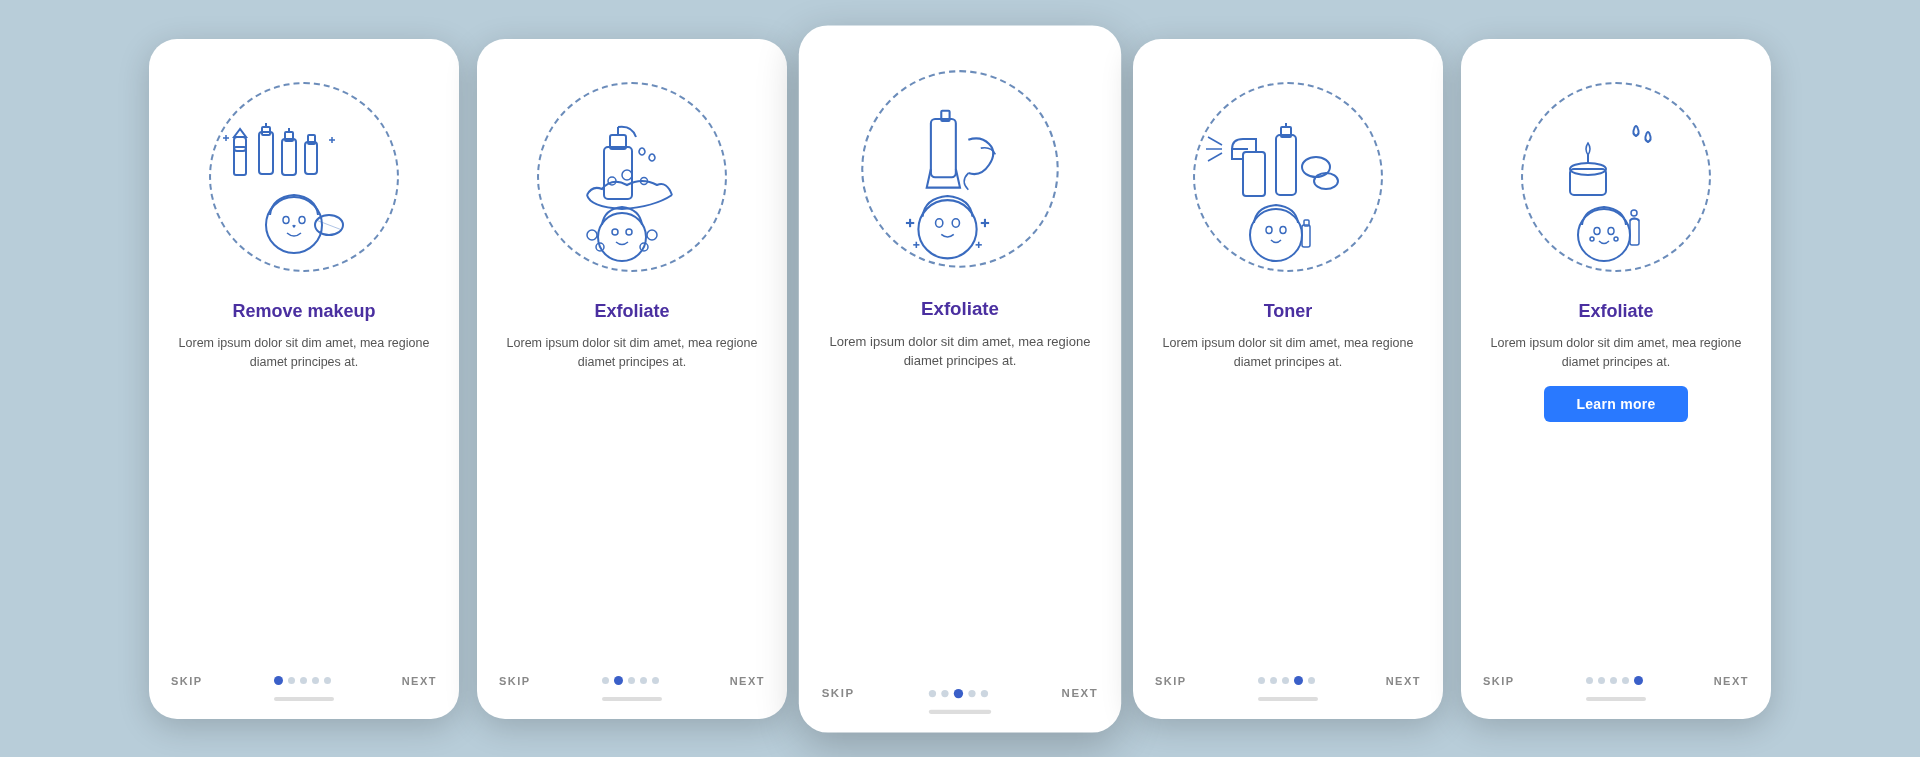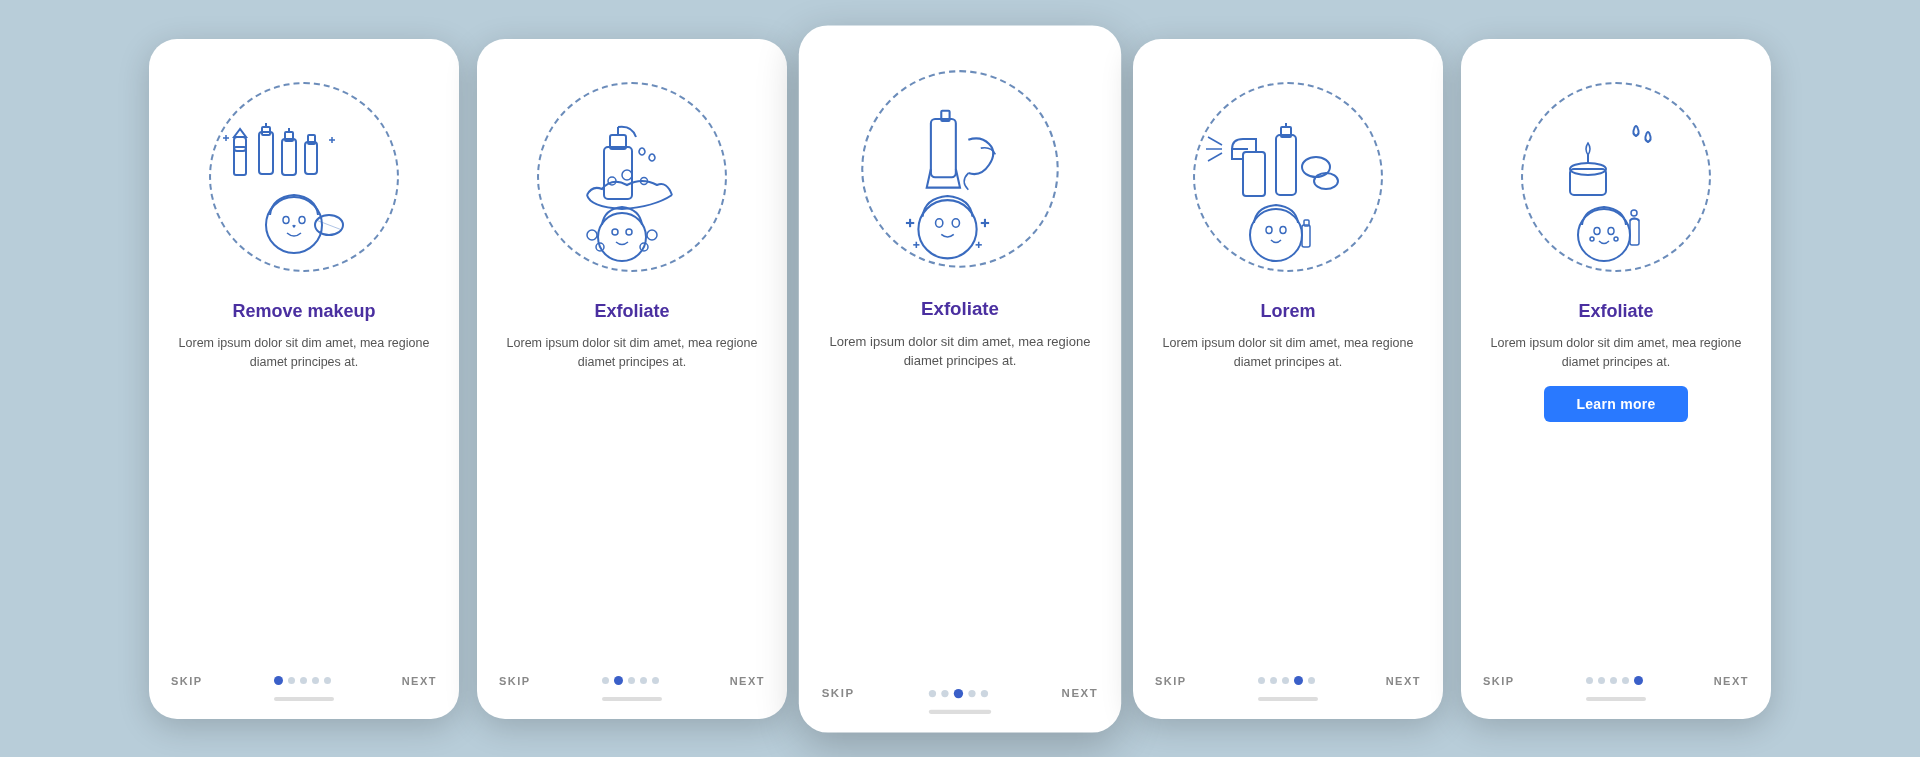--- a/index.html
+++ b/index.html
@@ -319,21 +319,21 @@
         <circle cx="88" cy="158" r="26" stroke="#3a6bbf" stroke-width="2" fill="none"></circle>
         <path d="M66 146 Q68 130 88 128 Q108 130 110 146" stroke="#3a6bbf" stroke-width="2" fill="none"></path>
         <ellipse cx="81" cy="153" rx="3" ry="3.5" stroke="#3a6bbf" stroke-width="1.5" fill="none"></ellipse>
         <ellipse cx="95" cy="153" rx="3" ry="3.5" stroke="#3a6bbf" stroke-width="1.5" fill="none"></ellipse>
         <path d="M83 163 Q88 168 93 163" stroke="#3a6bbf" stroke-width="1.5" fill="none"></path>
 
         <rect x="114" y="148" width="8" height="22" rx="2" stroke="#3a6bbf" stroke-width="1.5" fill="none"></rect>
         <rect x="116" y="143" width="5" height="6" rx="1" stroke="#3a6bbf" stroke-width="1.5" fill="none"></rect>
       </svg>
     </div>
-    <div class="screen-title">Lorem</div>
+    <div class="screen-title">Toner</div>
     <div class="screen-description">Lorem ipsum dolor sit dim amet, mea regione diamet principes at.</div>
     <div class="bottom-nav">
       <button class="nav-btn">SKIP</button>
       <div class="dots-container">
         <div class="dot"></div>
         <div class="dot"></div>
         <div class="dot"></div>
         <div class="dot active"></div>
         <div class="dot"></div>
       </div>

